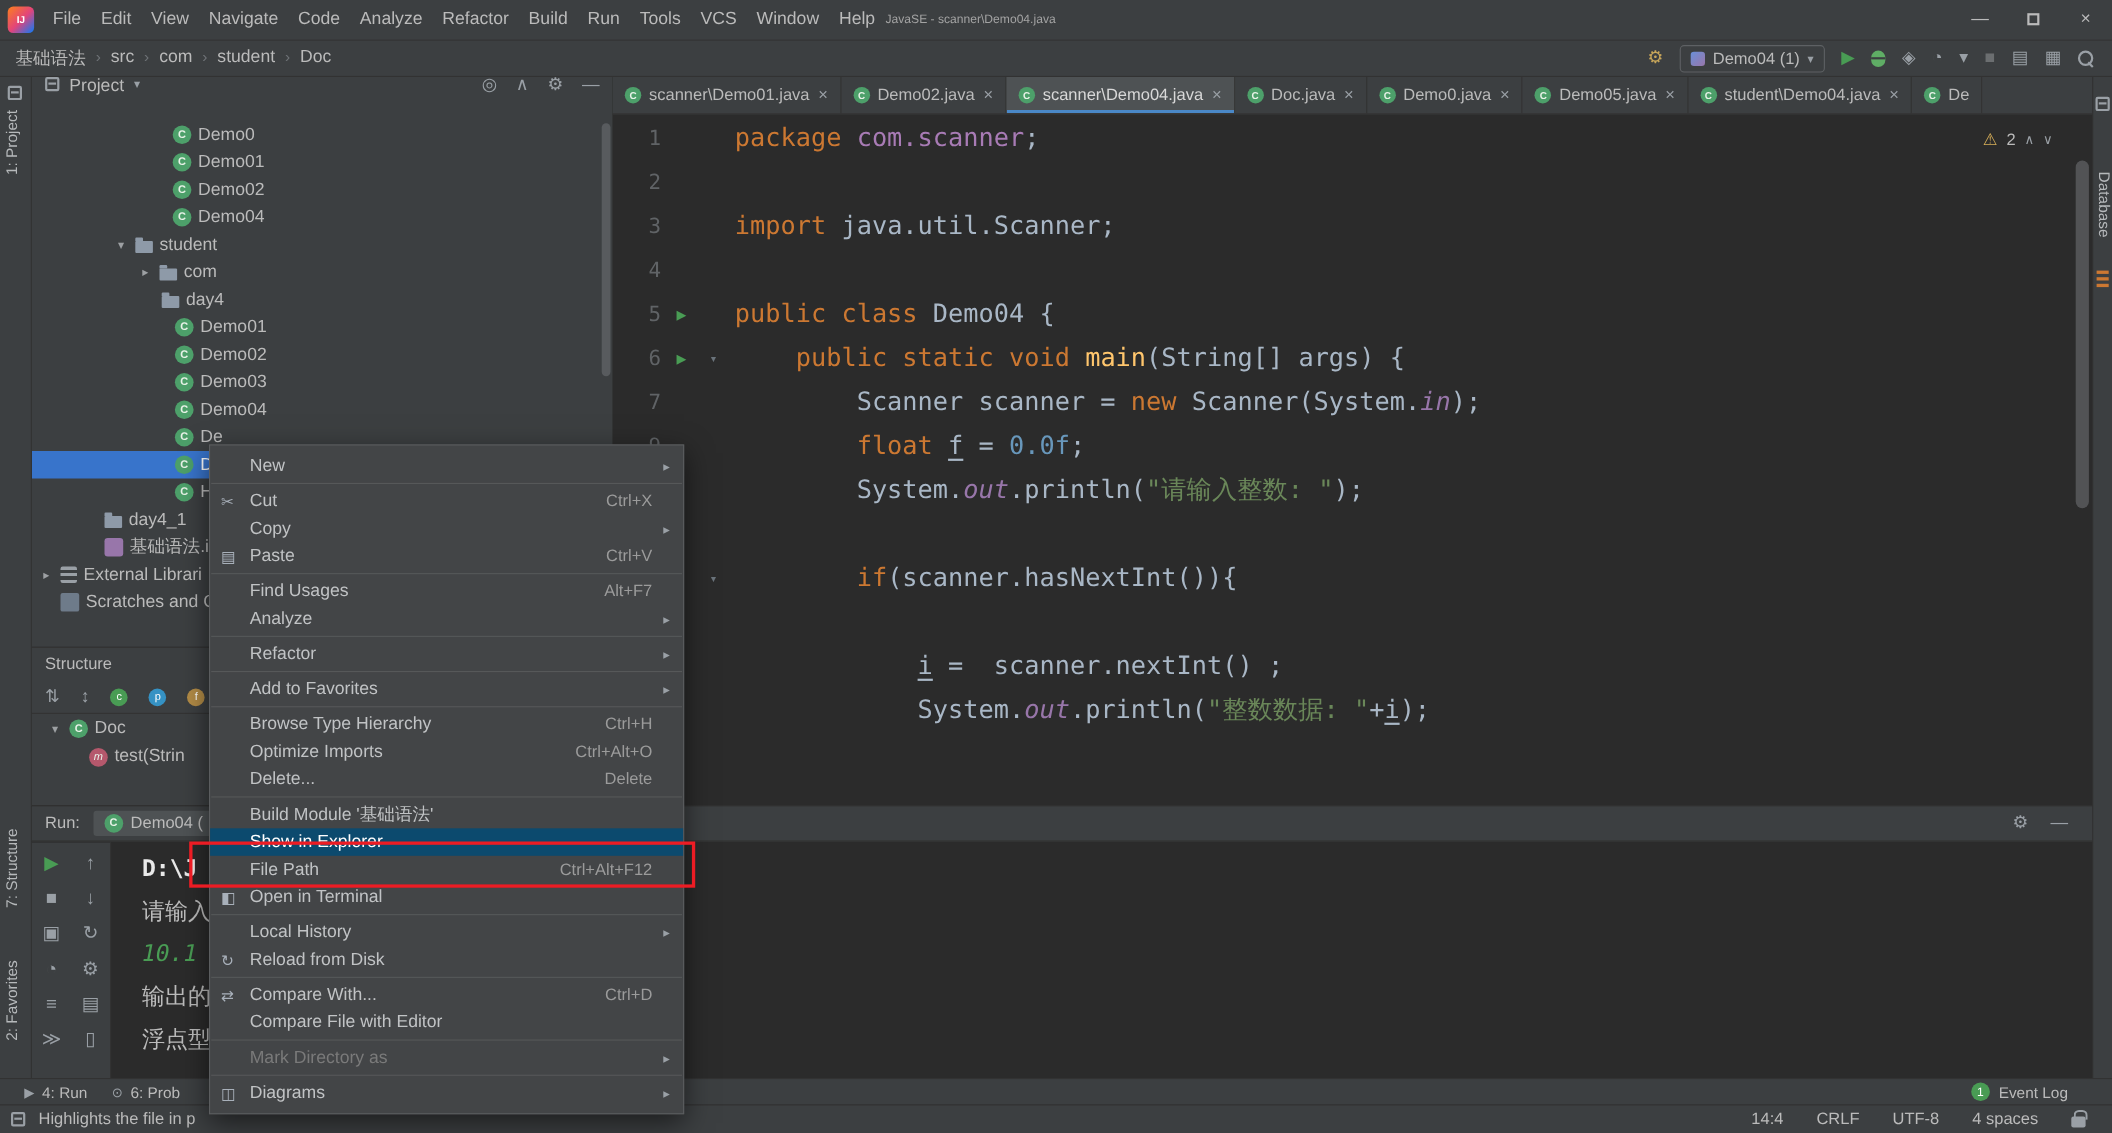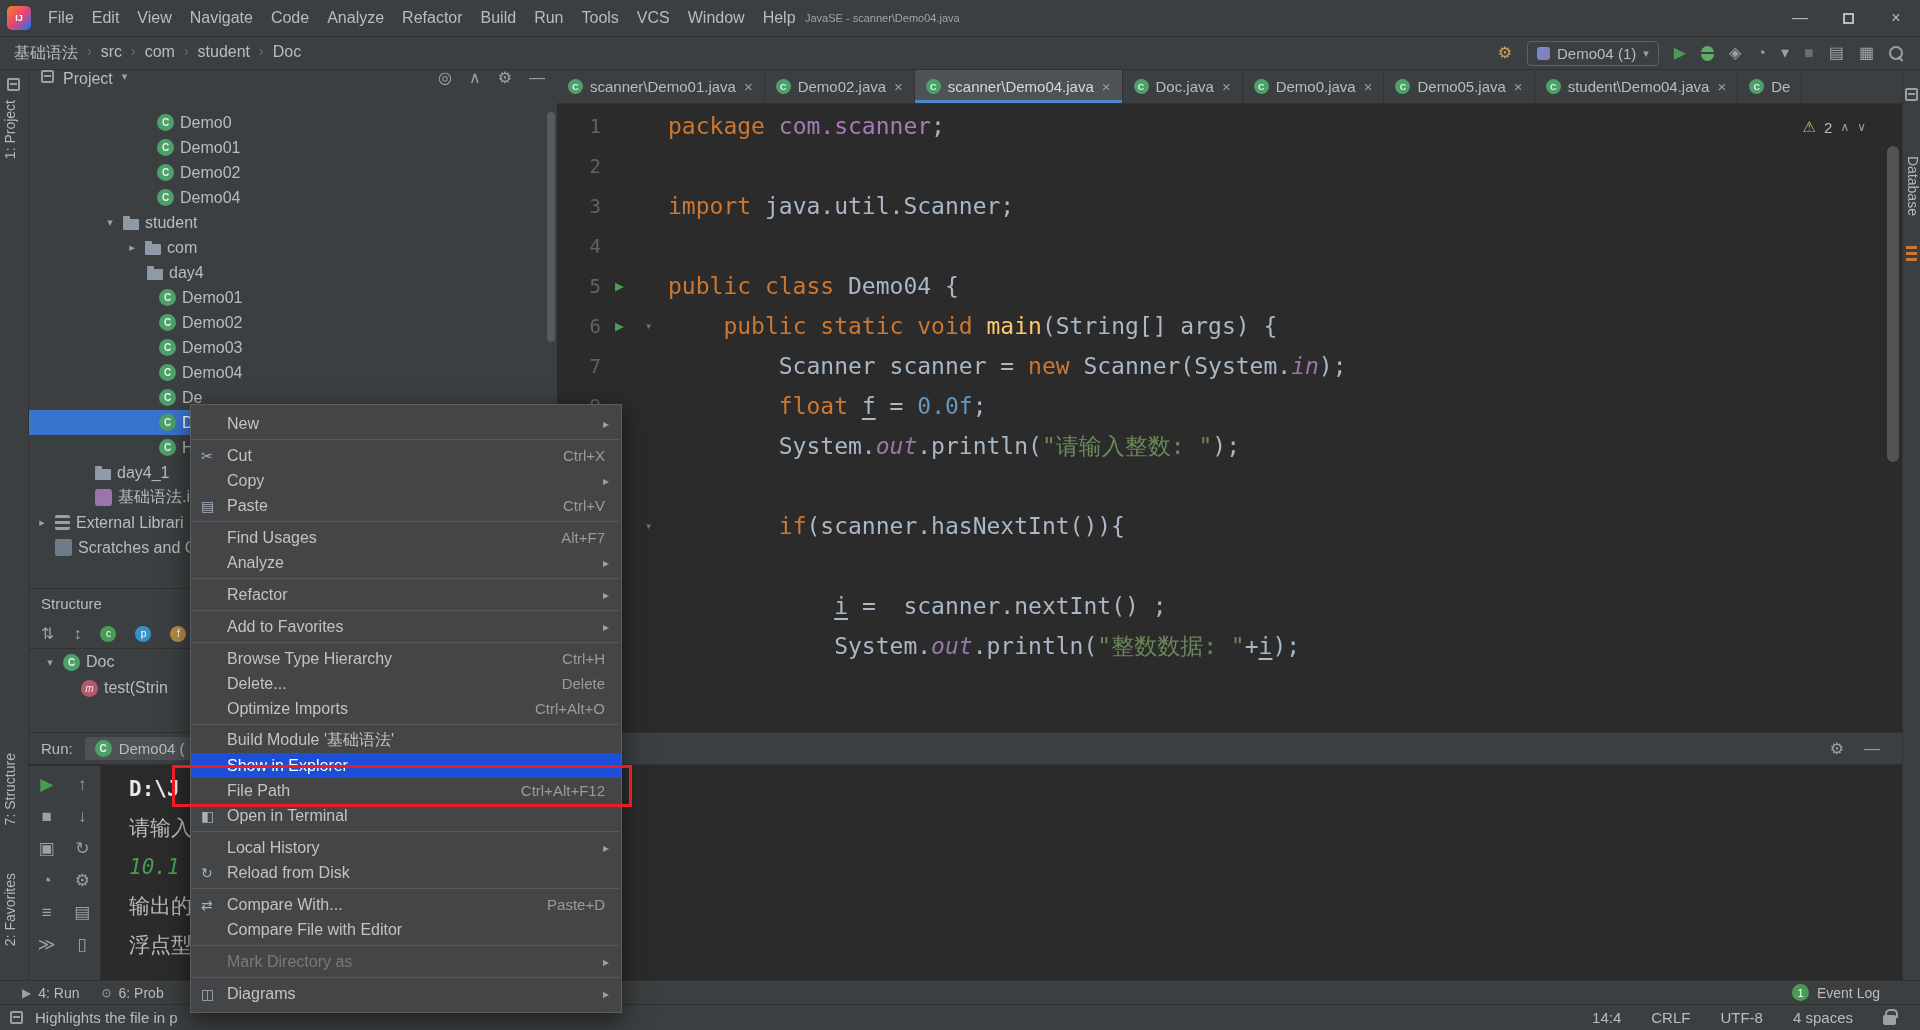--- a/index.html
+++ b/index.html
@@ -118,25 +118,25 @@
 #run-toolstrip .tbi{font-size:17px}
 #console-lines{padding:4px 0 0 28px;font-family:"DejaVu Sans Mono",monospace;font-size:21px}
 .con-line{height:39px;line-height:39px;color:#BBBBBB;white-space:pre}
 .con-line.bold{color:#E9E9E9;font-weight:bold}
 .con-line.input{color:#499C54;font-style:italic}
 
 
 #context-menu{position:absolute;left:190px;top:404px;width:432px;background:#434547;
   border:1px solid #5B5D5F;box-shadow:0 8px 24px rgba(0,0,0,.55);padding:6px 0;z-index:50}
 .ctx{height:25px;display:flex;align-items:center;padding:0 12px 0 10px;font-size:16px;color:#C1C3C5}
-.ctx.sel{background:#1d4ed8;color:#FFFFFF}
+.ctx.sel{background:#0c4a6e;color:#FFFFFF}
 .ctx.dis{color:#7A7A7A}
 .ctx-ic{width:26px;font-size:14px;color:#A8B0BA}
 .ctx-label{flex:1;white-space:nowrap}
-.ctx-sc{color:#9B9B9B;font-size:15px;margin-right:4px}
+.ctx-sc{color:#9B9B9B;font-size:15px;margin-right:16px}
 .ctx-arrow{color:#9AA0A6;font-size:12px;width:10px;text-align:right}
 .menu-sep{height:1px;background:#565859;margin:3px 1px}
 #red-box{position:absolute;left:172px;top:765px;width:460px;height:42px;border:3px solid #ED1C24;z-index:60}
 
 
 #tool-row{position:absolute;left:0;top:980px;width:1920px;height:24px;background:#3C3F41;
   border-top:1px solid #323232;display:flex;align-items:center;font-size:14px;z-index:10}
 .twb{display:flex;align-items:center;gap:7px;margin-left:22px}
 .twb .tbi{font-size:12px}
 #event-log{margin-left:auto;display:flex;align-items:center;gap:8px;margin-right:40px}
@@ -551,28 +551,28 @@
       <span class="ctx-arrow">▸</span>
     </div>
     <div class="menu-sep"></div>
     <div class="ctx">
       <span class="ctx-ic"></span>
       <span class="ctx-label">Browse Type Hierarchy</span>
       <span class="ctx-sc">Ctrl+H</span>
     </div>
     <div class="ctx">
       <span class="ctx-ic"></span>
+      <span class="ctx-label">Optimize Imports</span>
+      <span class="ctx-sc">Ctrl+Alt+O</span>
+    </div>
+    <div class="ctx">
+      <span class="ctx-ic"></span>
       <span class="ctx-label">Delete...</span>
       <span class="ctx-sc">Delete</span>
     </div>
-    <div class="ctx">
-      <span class="ctx-ic"></span>
-      <span class="ctx-label">Optimize Imports</span>
-      <span class="ctx-sc">Ctrl+Alt+O</span>
-    </div>
     <div class="menu-sep"></div>
     <div class="ctx">
       <span class="ctx-ic"></span>
       <span class="ctx-label">Build Module '基础语法'</span>
     </div>
     <div class="ctx sel">
       <span class="ctx-ic"></span>
       <span class="ctx-label">Show in Explorer</span>
     </div>
     <div class="ctx">
@@ -591,21 +591,21 @@
       <span class="ctx-arrow">▸</span>
     </div>
     <div class="ctx">
       <span class="ctx-ic">↻</span>
       <span class="ctx-label">Reload from Disk</span>
     </div>
     <div class="menu-sep"></div>
     <div class="ctx">
       <span class="ctx-ic">⇄</span>
       <span class="ctx-label">Compare With...</span>
-      <span class="ctx-sc">Paste+D</span>
+      <span class="ctx-sc">Ctrl+D</span>
     </div>
     <div class="ctx">
       <span class="ctx-ic"></span>
       <span class="ctx-label">Compare File with Editor</span>
     </div>
     <div class="menu-sep"></div>
     <div class="ctx dis">
       <span class="ctx-ic"></span>
       <span class="ctx-label">Mark Directory as</span>
       <span class="ctx-arrow">▸</span>

